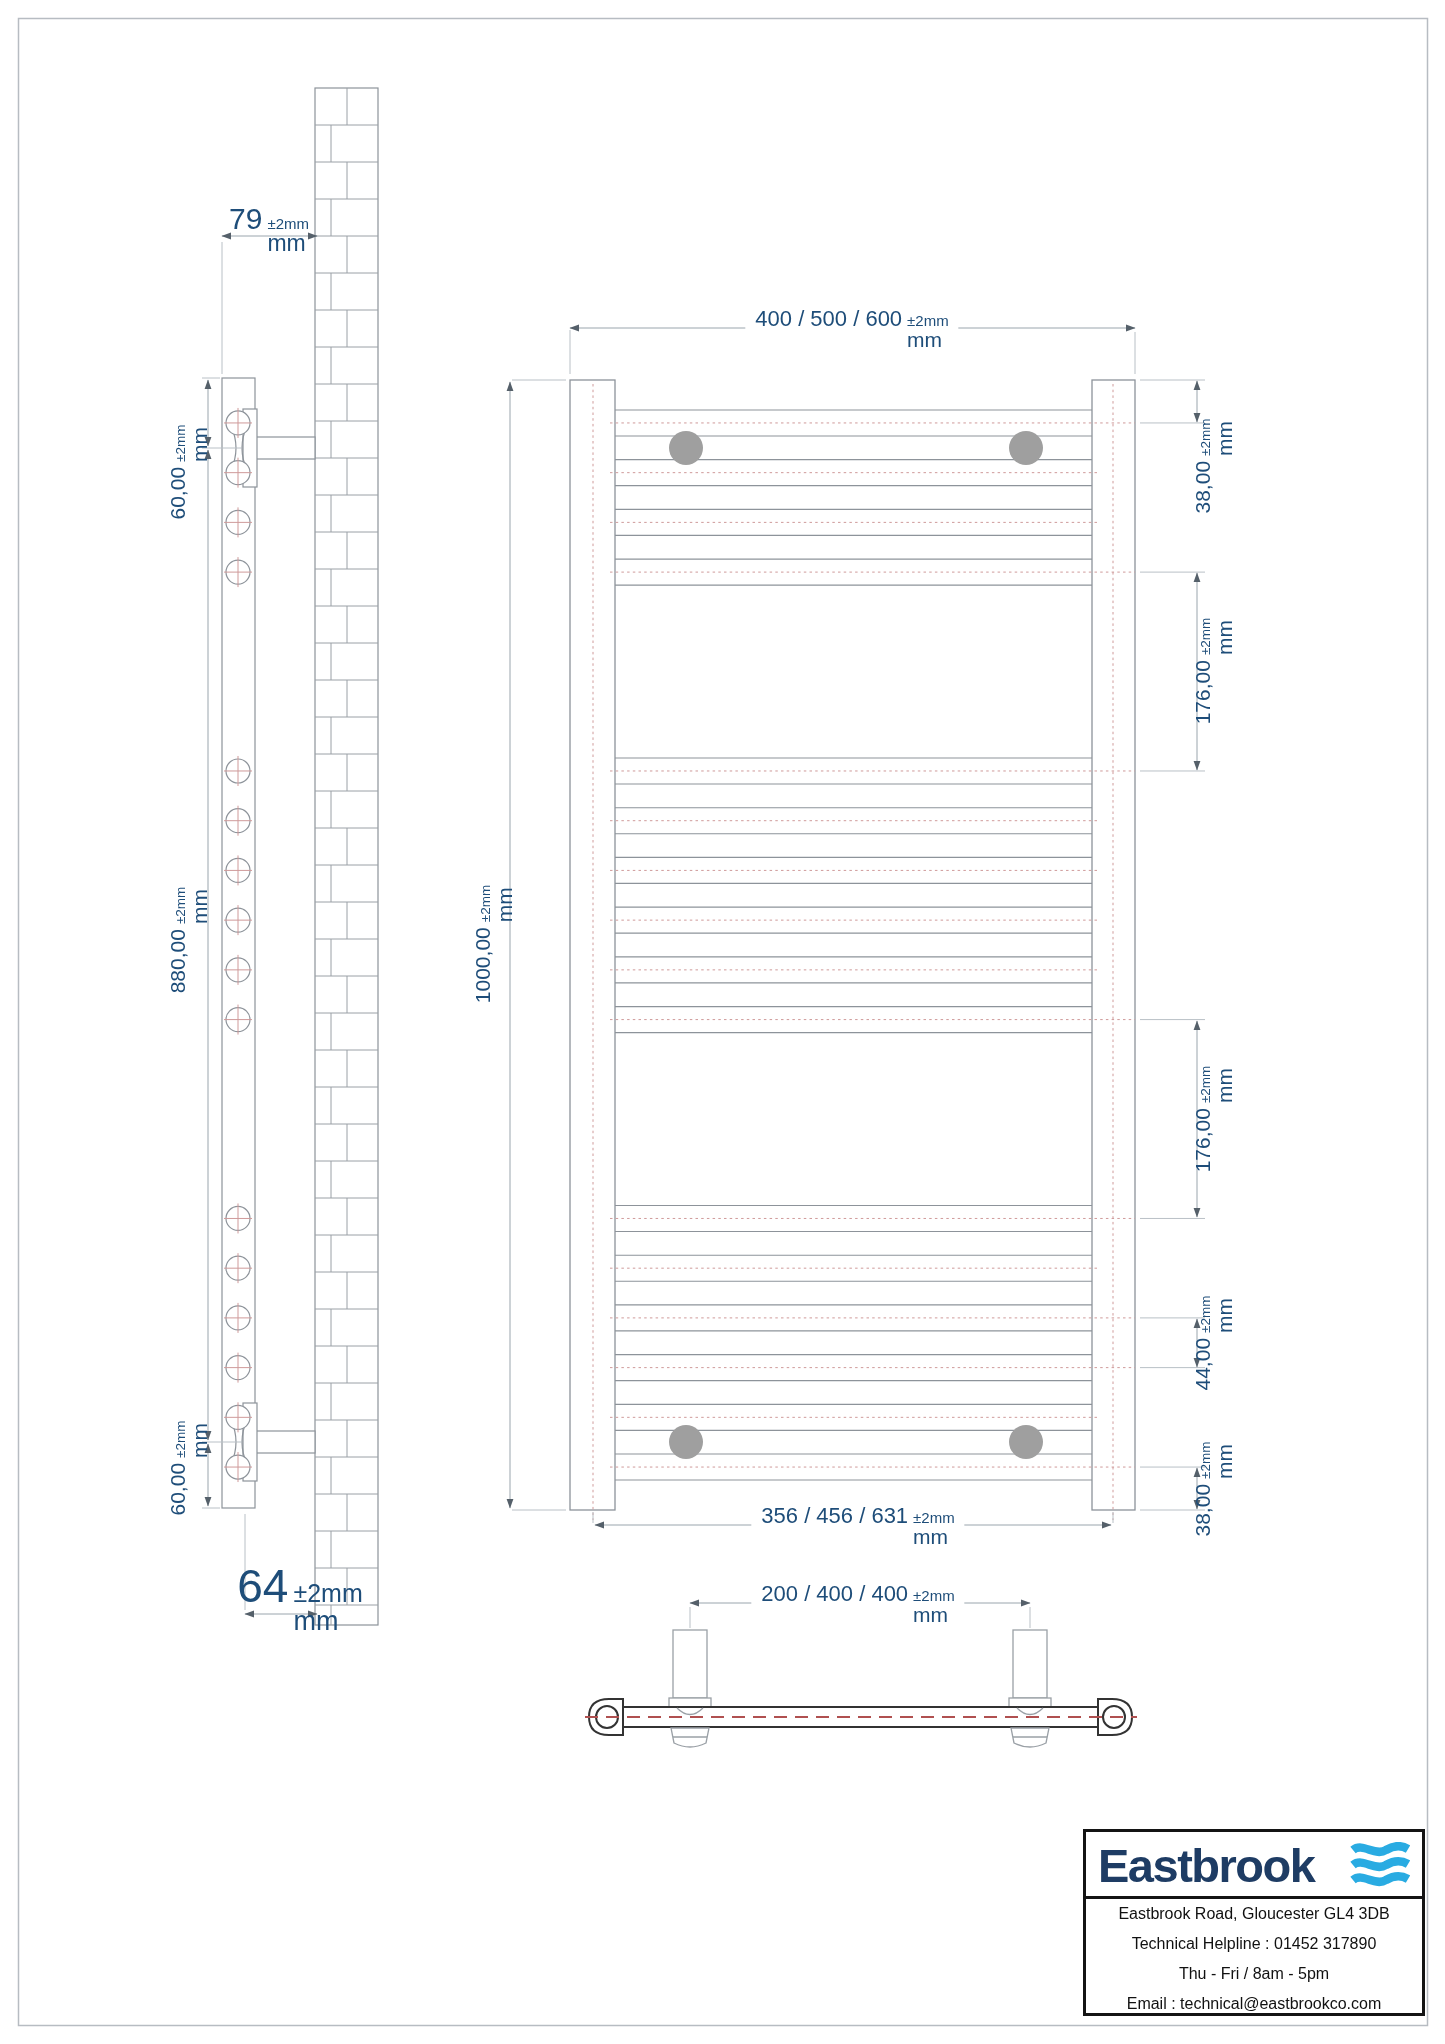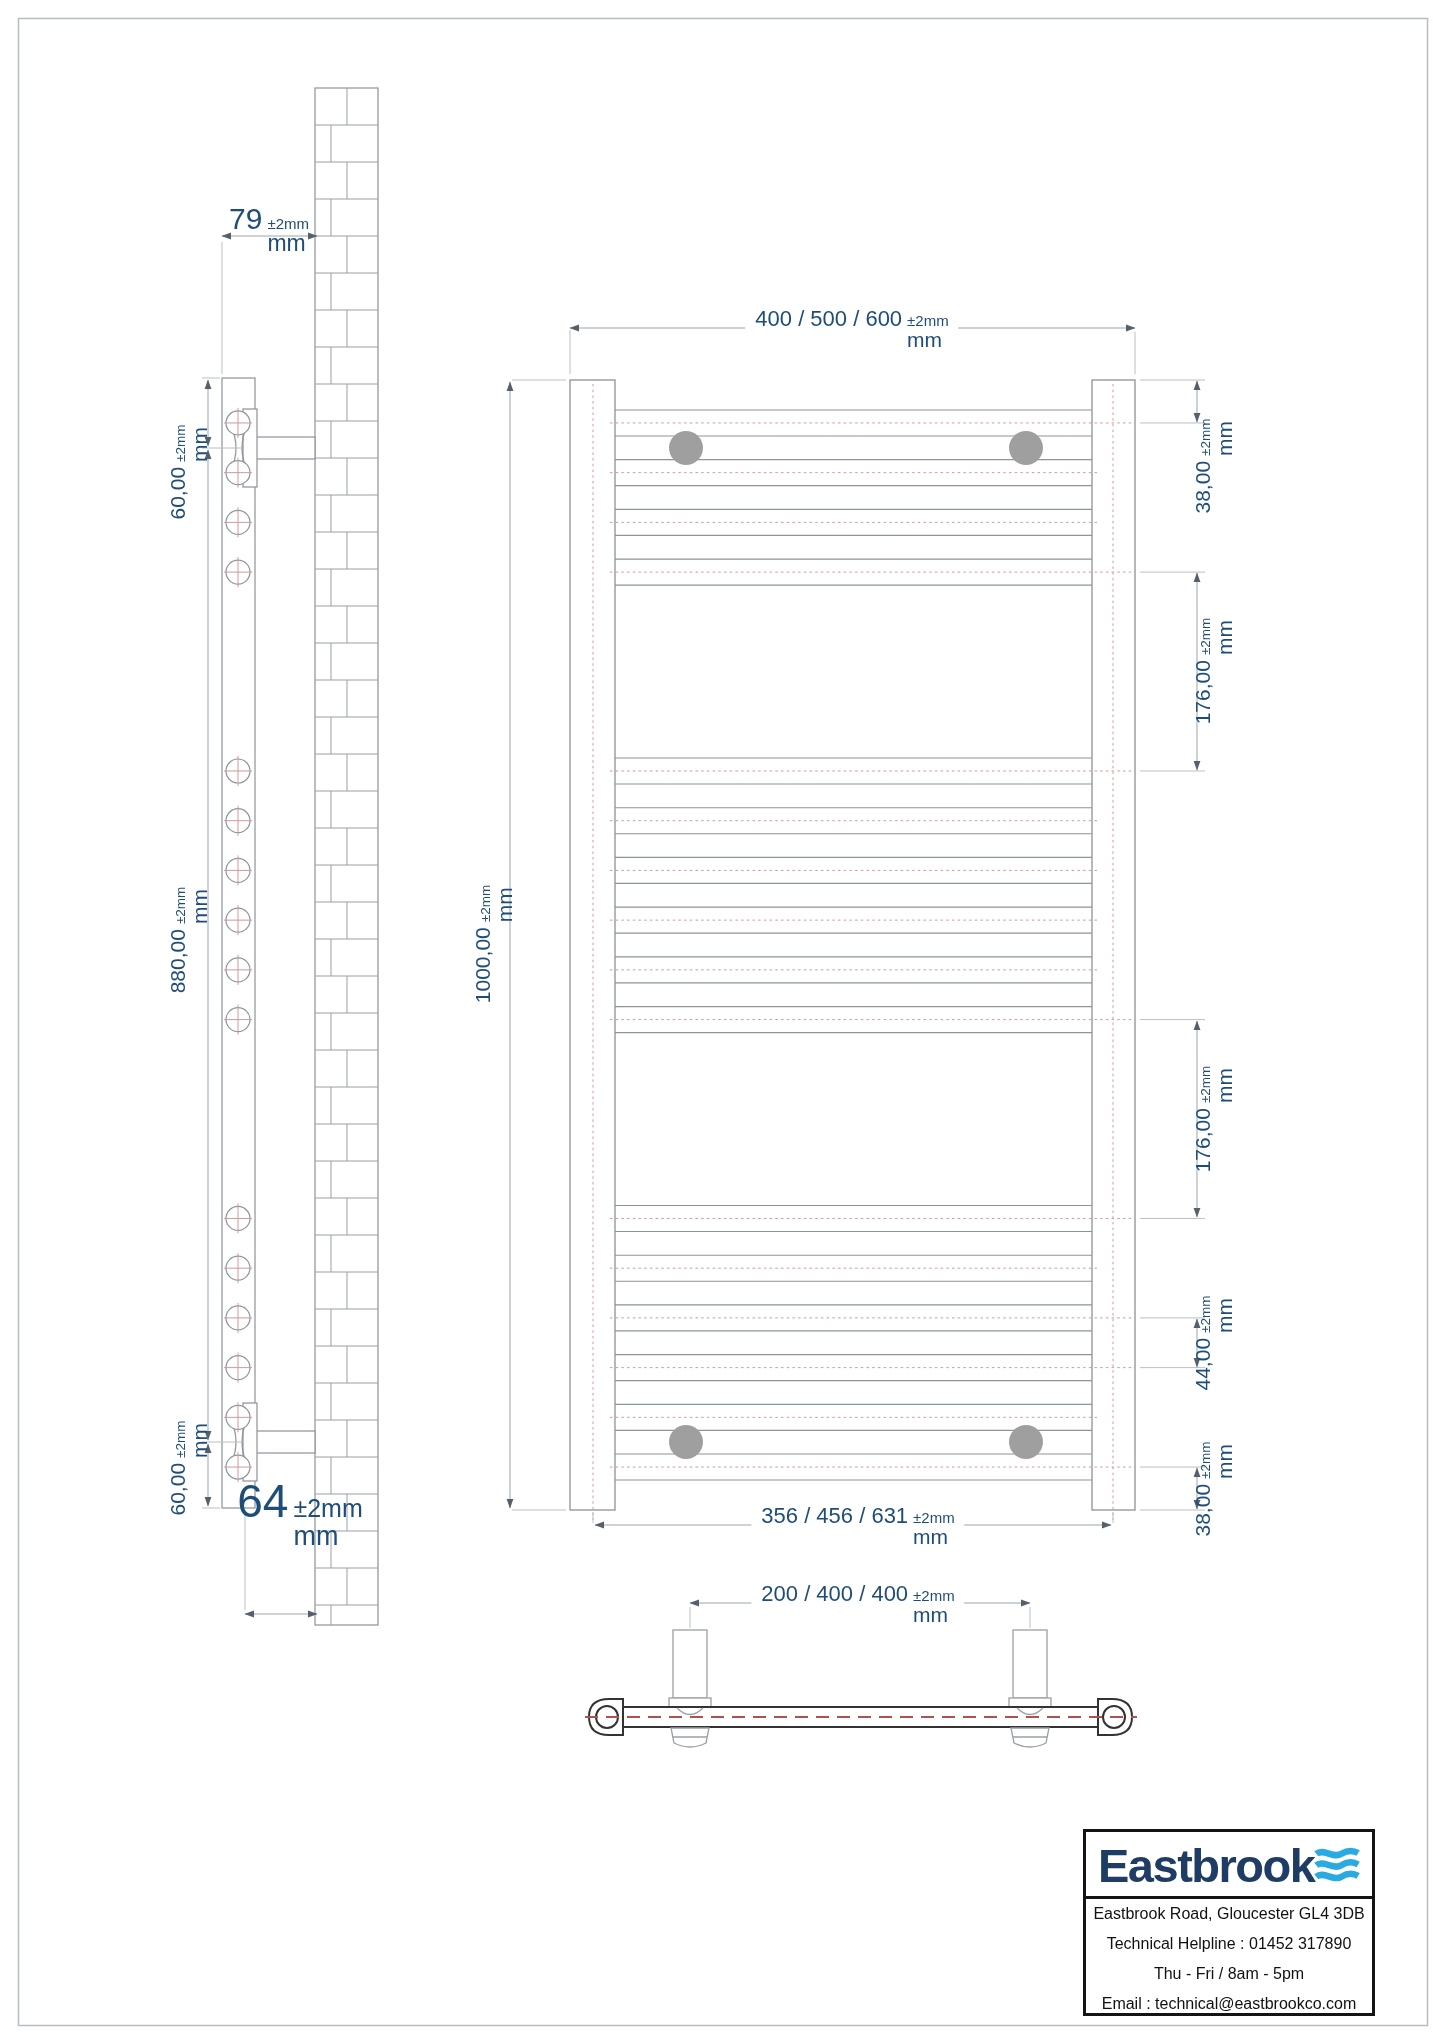--- a/index.html
+++ b/index.html
@@ -364,21 +364,21 @@
         <span class="unit">mm</span>
       </span>
 </div>
 <div class="dim rsm rot" style="left:188px;top:1468px">
   <span class="val">60,00</span>
       <span class="stack">
         <span class="tol">±2mm</span>
         <span class="unit">mm</span>
       </span>
 </div>
-<div class="dim d64" style="left:300px;top:1512px">
+<div class="dim d64" style="left:300px;top:1597px">
   <span class="val">64</span>
       <span class="stack">
         <span class="tol">±2mm</span>
         <span class="unit">mm</span>
       </span>
 </div>
 
 <div class="dim online" style="left:852px;top:328px">
   <span class="val">400 / 500 / 600</span>
       <span class="stack">
@@ -436,21 +436,21 @@
       </span>
 </div>
 <div class="dim online" style="left:858px;top:1603px">
   <span class="val">200 / 400 / 400</span>
       <span class="stack">
         <span class="tol">±2mm</span>
         <span class="unit">mm</span>
       </span>
 </div>
 
-<div class="infobox" style="left:1083px;top:1829px;width:292px;height:187px">
+<div class="infobox" style="left:1083px;top:1829px;width:342px;height:187px">
   <div class="logo-row">
     <span class="logo-text">Eastbrook</span>
     <svg class="waves" width="60" height="48" viewBox="0 0 60 48">
       <g fill="none" stroke="#29abe2" stroke-width="8.5">
         <path d="M3,8 C13,0 25,15 36,8 C46,2 53,4 58,7"></path>
         <path d="M3,23 C13,15 25,30 36,23 C46,17 53,19 58,22"></path>
         <path d="M3,38 C13,30 25,45 36,38 C46,32 53,34 58,37"></path>
       </g>
     </svg>
   </div>

